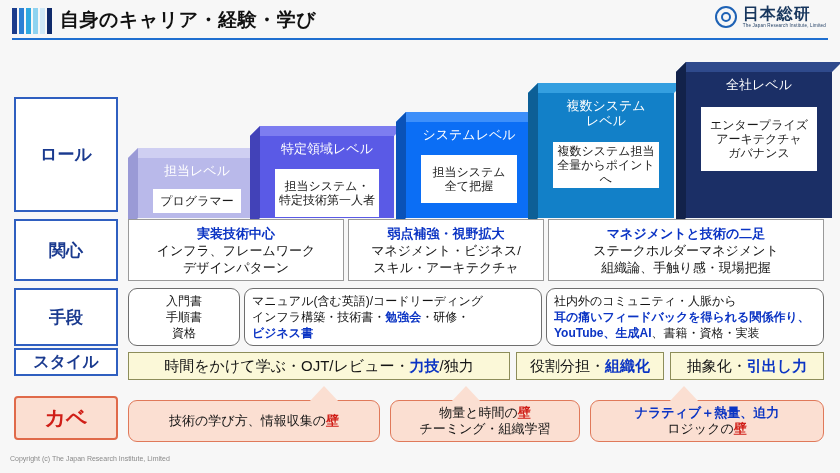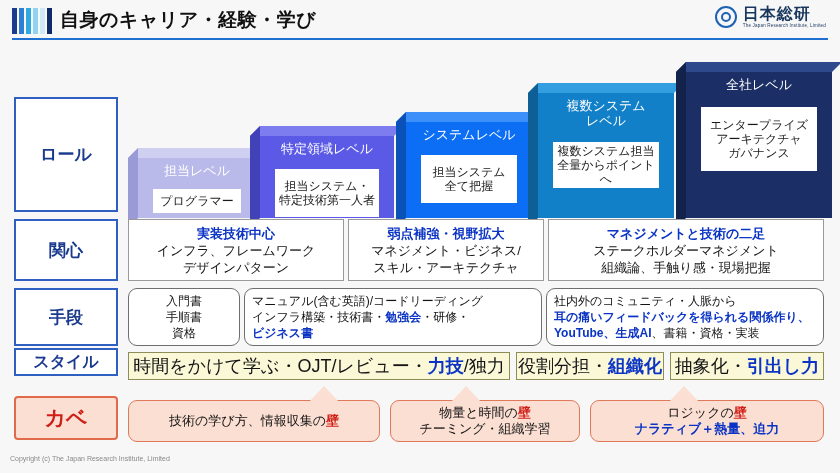--- a/index.html
+++ b/index.html
@@ -69,21 +69,21 @@
   .cbox .hl{color:#0b34c4;font-weight:bold;}
   .rbox{
     position:absolute;background:#fff;border:1px solid #6e6e6e;border-radius:9px;
     box-sizing:border-box;color:#141414;
     display:flex;flex-direction:column;justify-content:center;
   }
   .ybox{
     position:absolute;background:#fbf8d8;border:1px solid #8d8d5a;
     box-sizing:border-box;text-align:center;color:#141414;
     display:flex;align-items:center;justify-content:center;
-    font-size:18px;
+    font-size:15px;
   }
   .wbox{
     position:absolute;background:#fbdfd2;border:1px solid #e0795a;border-radius:9px;
     box-sizing:border-box;text-align:center;color:#141414;
     display:flex;flex-direction:column;justify-content:center;
     font-size:13px;line-height:16px;
   }
   .wbox .ptr{
     position:absolute;top:-15px;width:30px;height:16px;
     background:#fbdfd2;border-left:1px solid #e0795a;border-right:1px solid #e0795a;
@@ -225,18 +225,18 @@
       <div class="ptr" style="left: 180px; clip-path: polygon(50% 0px, 100% 100%, 0px 100%); border: none; background: rgb(251, 223, 210);"></div>
       <div><span>技術の学び方、情報収集の</span><span class="r">壁</span></div>
     </div>
     <div class="wbox" style="left: 390px; top: 400px; width: 190px; height: 42px;">
       <div class="ptr" style="left: 60px; clip-path: polygon(50% 0px, 100% 100%, 0px 100%); border: none; background: rgb(251, 223, 210);"></div>
       <div><span>物量と時間の</span><span class="r">壁</span></div>
       <div><span>チーミング・組織学習</span></div>
     </div>
     <div class="wbox" style="left: 590px; top: 400px; width: 234px; height: 42px;">
       <div class="ptr" style="left: 78px; clip-path: polygon(50% 0px, 100% 100%, 0px 100%); border: none; background: rgb(251, 223, 210);"></div>
+      <div><span class="b">ナラティブ＋</span><span class="b">熱量、迫力</span></div>
       <div><span>ロジックの</span><span class="r">壁</span></div>
-      <div><span class="b">ナラティブ＋</span><span class="b">熱量、迫力</span></div>
     </div>
   </div>
 
 <div id="copyright">Copyright (c) The Japan Research Institute, Limited</div>
 
 </body></html>

